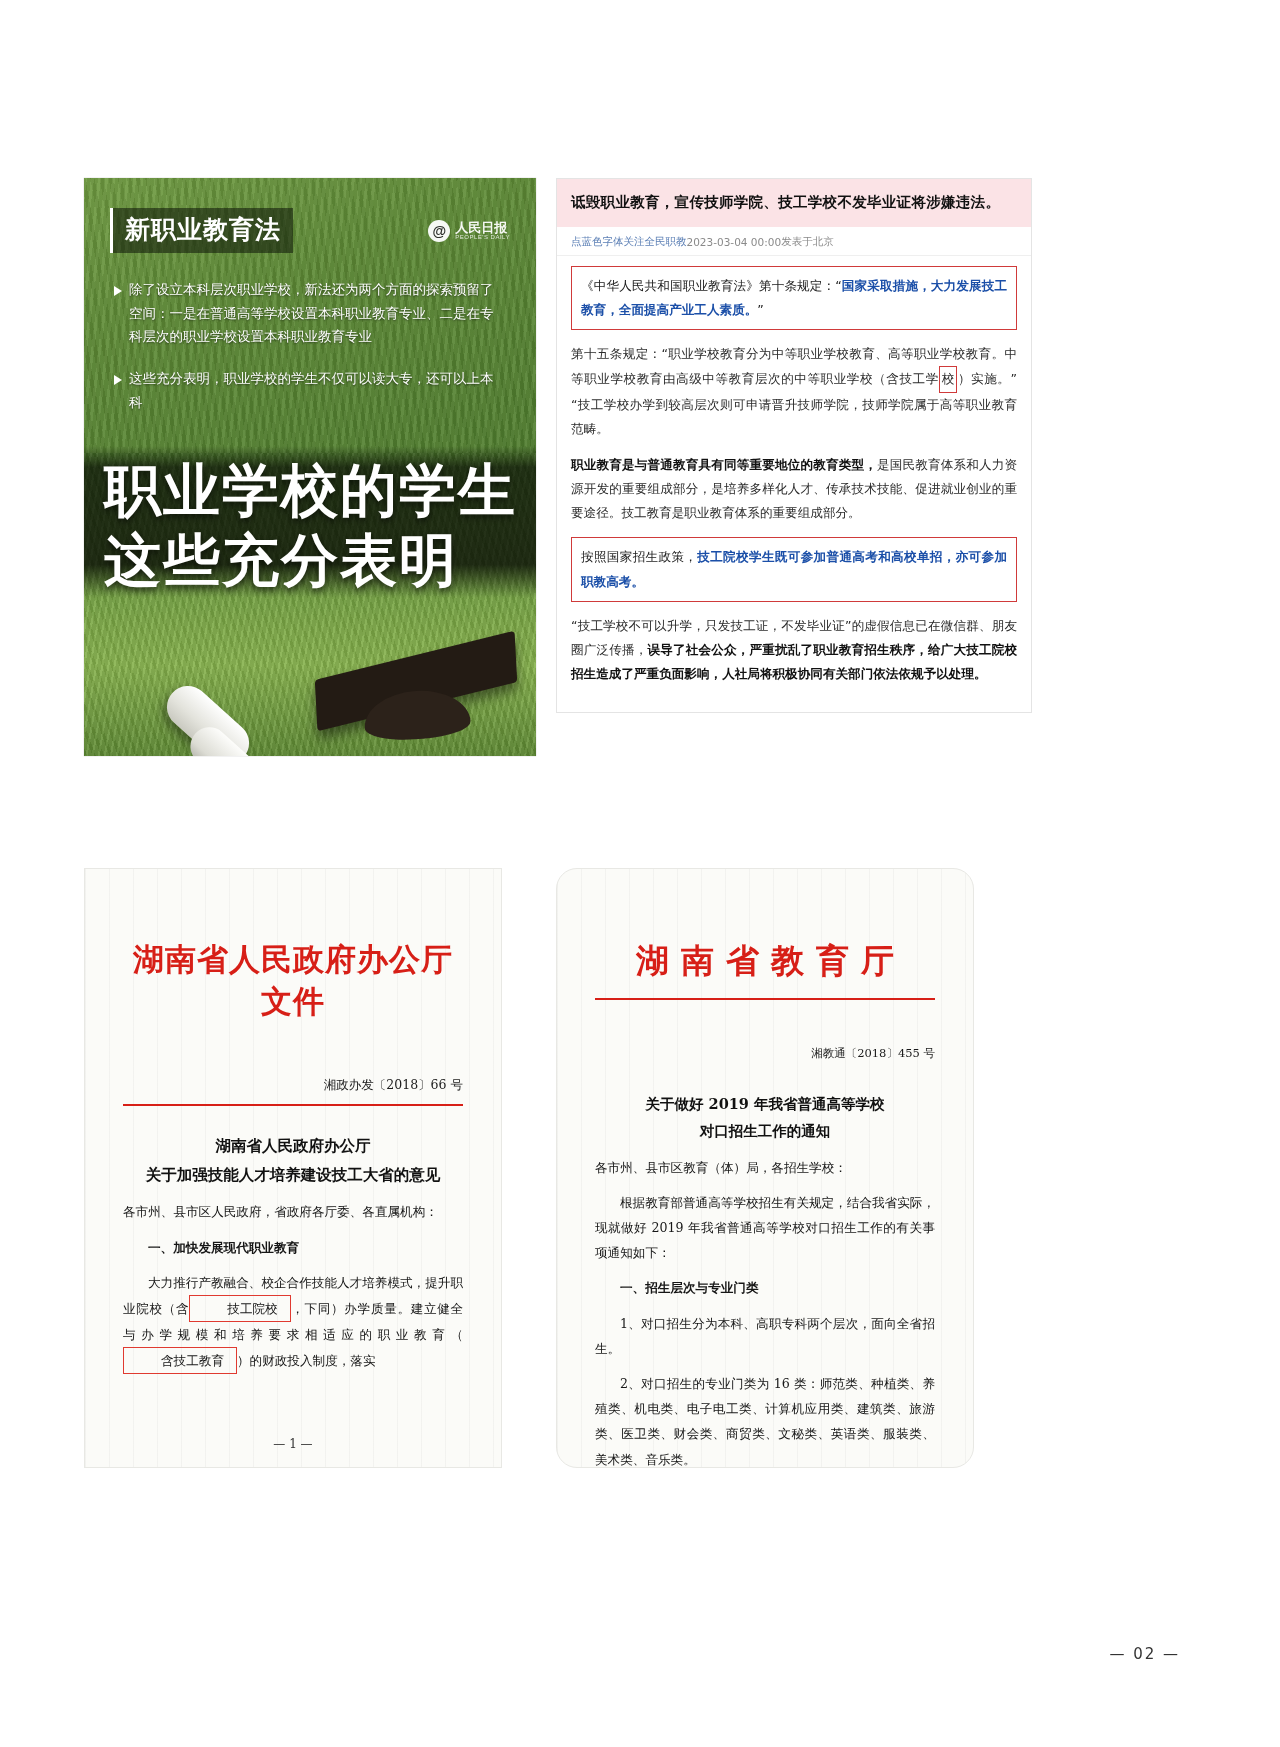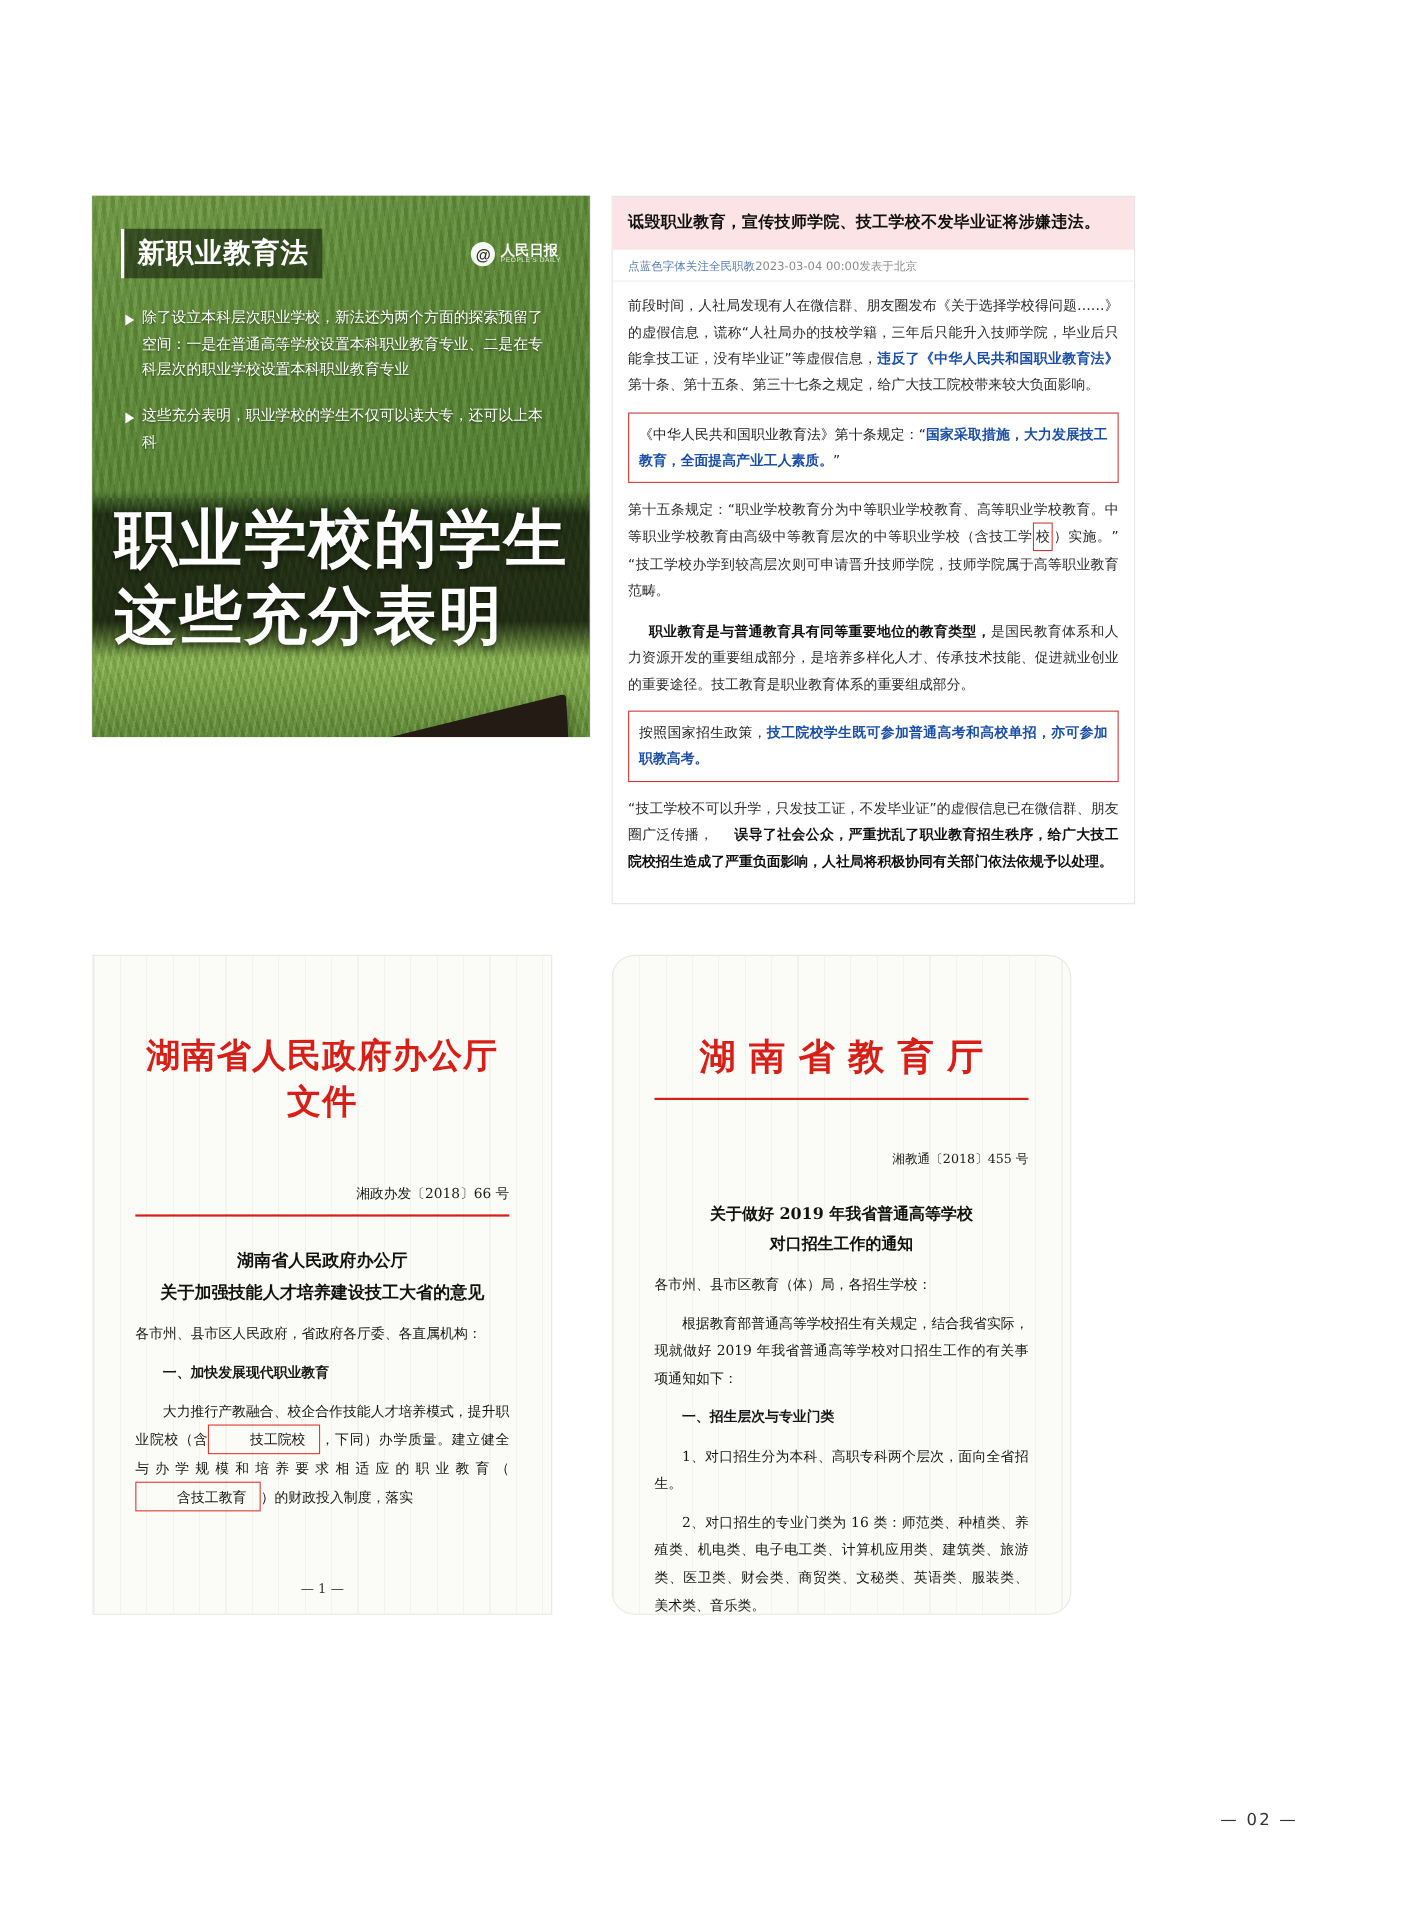--- a/index.html
+++ b/index.html
@@ -15,21 +15,21 @@
     color: #222;
     overflow: hidden;
   }
 
   
   .poster {
     position: absolute;
     left: 84px;
     top: 178px;
     width: 452px;
-    height: 492px;
+    height: 578px;
     overflow: hidden;
     box-shadow: 0 0 1px rgba(0,0,0,.3);
     background: #5f8a3a;
   }
   .poster-grass-top {
     position: absolute;
     left: 0; top: 0; right: 0;
     height: 275px;
     background:
       repeating-linear-gradient(97deg, rgba(255,255,255,.05) 0 3px, rgba(0,0,0,.05) 3px 7px),
@@ -197,21 +197,21 @@
   .art-meta .blue { color: #5b7fb5; }
   .art-meta .acct { color: #5b7fb5; }
   .art-body { padding: 10px 14px 0 14px; }
   .para {
     font-size: 12.6px;
     line-height: 1.92;
     color: #2b2b2b;
     margin: 0 0 12px 0;
     text-align: justify;
   }
-  .para b { font-weight: bold; color: #111; margin-left: 19px; }
+  .para b { font-weight: bold; color: #111; }
   .blue-b { color: #1b4fa8; font-weight: bold; }
   .boxed {
     border: 1px solid #d03a3a;
     padding: 7px 9px;
     margin: 0 0 12px 0;
     font-size: 12.6px;
     line-height: 1.92;
     text-align: justify;
   }
   .mini-box {
@@ -358,23 +358,20 @@
   <div class="art-headline">诋毁职业教育，宣传技师学院、技工学校不发毕业证将涉嫌违法。</div>
 
   <div class="art-meta">
     <span class="blue">点蓝色字体关注</span>
     <span class="acct">全民职教</span>
     <span>2023-03-04 00:00</span>
     <span>发表于北京</span>
   </div>
 
   <div class="art-body">
-    <p class="para">
-      <span>前段时间，人社局发现有人在微信群、朋友圈发布《关于选择学校得问题……》的虚假信息，谎称“人社局办的技校学籍，三年后只能升入技师学院，毕业后只能拿技工证，没有毕业证”等虚假信息，</span><span class="blue-b">违反了《中华人民共和国职业教育法》</span><span>第十条、第十五条、第三十七条之规定，给广大技工院校带来较大负面影响。</span>
-    </p>
 
     <div class="boxed">
       <span>《中华人民共和国职业教育法》第十条规定：“</span><span class="blue-b">国家采取措施，大力发展技工教育，全面提高产业工人素质。</span><span>”</span>
     </div>
 
     <p class="para">
       <span>第十五条规定：“职业学校教育分为中等职业学校教育、高等职业学校教育。中等职业学校教育由高级中等教育层次的中等职业学校（含技工学</span><span class="mini-box">校</span><span>）实施。”“技工学校办学到较高层次则可申请晋升技师学院，技师学院属于高等职业教育范畴。</span>
     </p>
 
     <p class="para">

